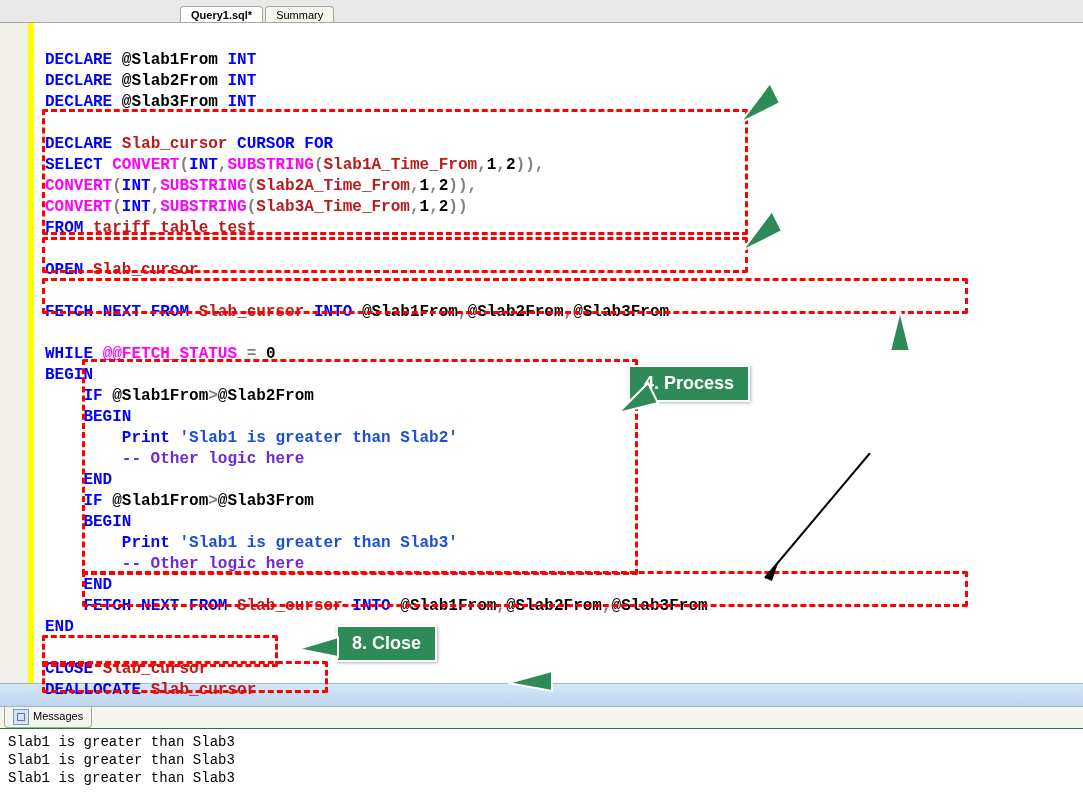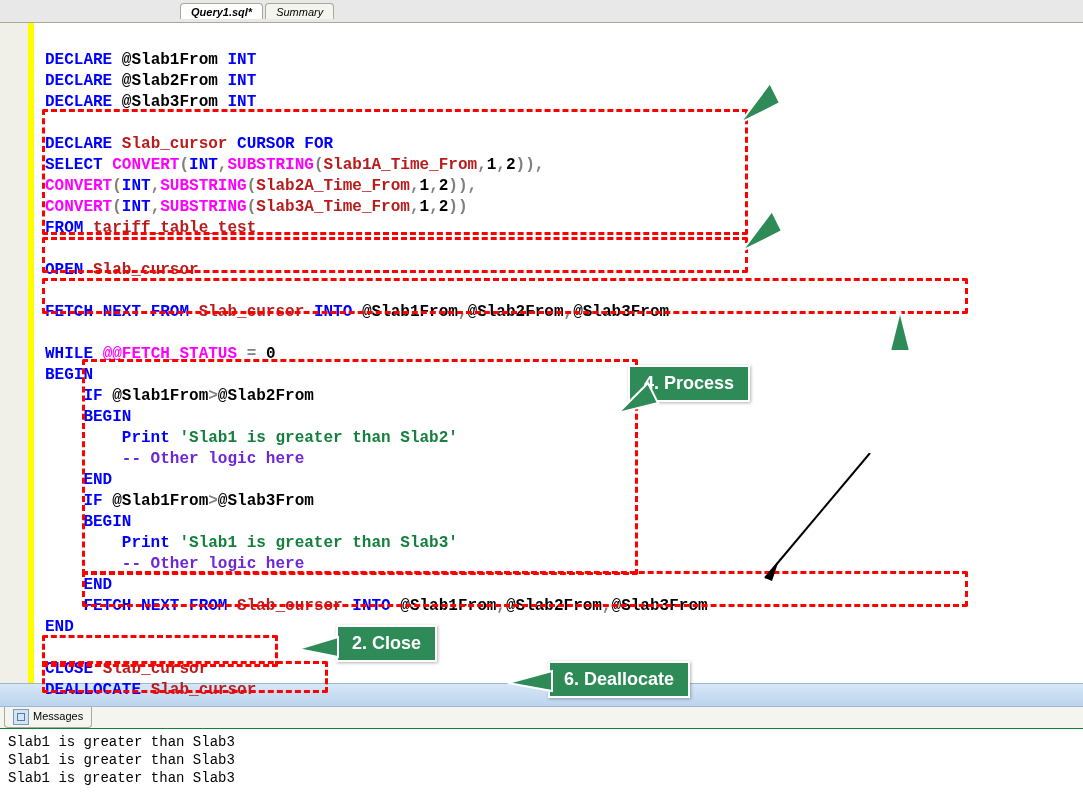--- a/index.html
+++ b/index.html
@@ -10,23 +10,22 @@
     width: 1083px;
     height: 804px;
     overflow: hidden;
     position: relative;
   }
   .tabs {
     display: flex;
     height: 22px;
     background: #e8e8e8;
     border-bottom: 1px solid #aca899;
-    align-items: center;
+    align-items: flex-end;
     padding-left: 180px;
-    font-style: italic;
   }
   .tab {
     background: #f5f5f0;
     border: 1px solid #aca899;
     border-bottom: none;
     border-radius: 4px 4px 0 0;
     padding: 2px 10px 1px 10px;
     font-family: Tahoma, sans-serif;
     font-size: 11px;
     margin-right: 2px;
@@ -64,21 +63,21 @@
     line-height: 21px;
     font-weight: bold;
     white-space: pre;
     flex: 1;
   }
   .kw-blue { color: #0000ff; }
   .kw-pink { color: #ff00ff; }
   .kw-gray { color: #808080; }
   .num { color: #000; }
   .ident { color: #b91c1c; }
-  .str { color: #15803d; }
+  .str { color: #1d4ed8; }
   .cmt { color: #6d28d9; }
   .var { color: #000; }
   .dashed-box {
     position: absolute;
     border: 3px dashed #ff0000;
     border-radius: 2px;
     pointer-events: none;
   }
   .callout {
     position: absolute;
@@ -200,26 +199,25 @@
 
   <svg class="tail" style="left:880px; top:288px;" width="40" height="40">
       <polygon points="10,40 30,40 20,0" fill="#2e8b57" stroke="#fff" stroke-width="2"></polygon>
     </svg>
 
   <div class="callout" style="left:628px; top:342px;text-align:right;">4. Process</div>
   <svg class="tail" style="left:618px; top:360px;" width="40" height="40">
       <polygon points="30,0 40,20 0,30" fill="#2e8b57" stroke="#fff" stroke-width="2"></polygon>
     </svg>
 
-  <div class="callout" style="left:336px; top:602px;">2. Close</div>
+  <div class="callout" style="left:336px; top:602px;">8. Close</div>
   <svg class="tail" style="left:298px; top:614px;" width="40" height="24">
       <polygon points="40,0 40,20 0,12" fill="#2e8b57" stroke="#fff" stroke-width="2"></polygon>
     </svg>
 
-  <div class="callout" style="left:548px; top:638px;">6. Deallocate</div>
   <svg class="tail" style="left:508px; top:648px;" width="44" height="24">
       <polygon points="44,0 44,20 0,12" fill="#2e8b57" stroke="#fff" stroke-width="2"></polygon>
     </svg>
 
   <svg style="position:absolute; left:760px; top:430px;" width="120" height="140">
     <line x1="110" y1="0" x2="5" y2="125" stroke="#000" stroke-width="2"></line>
     <polygon points="5,125 18,110 12,128" fill="#000"></polygon>
   </svg>
 </div>
 

